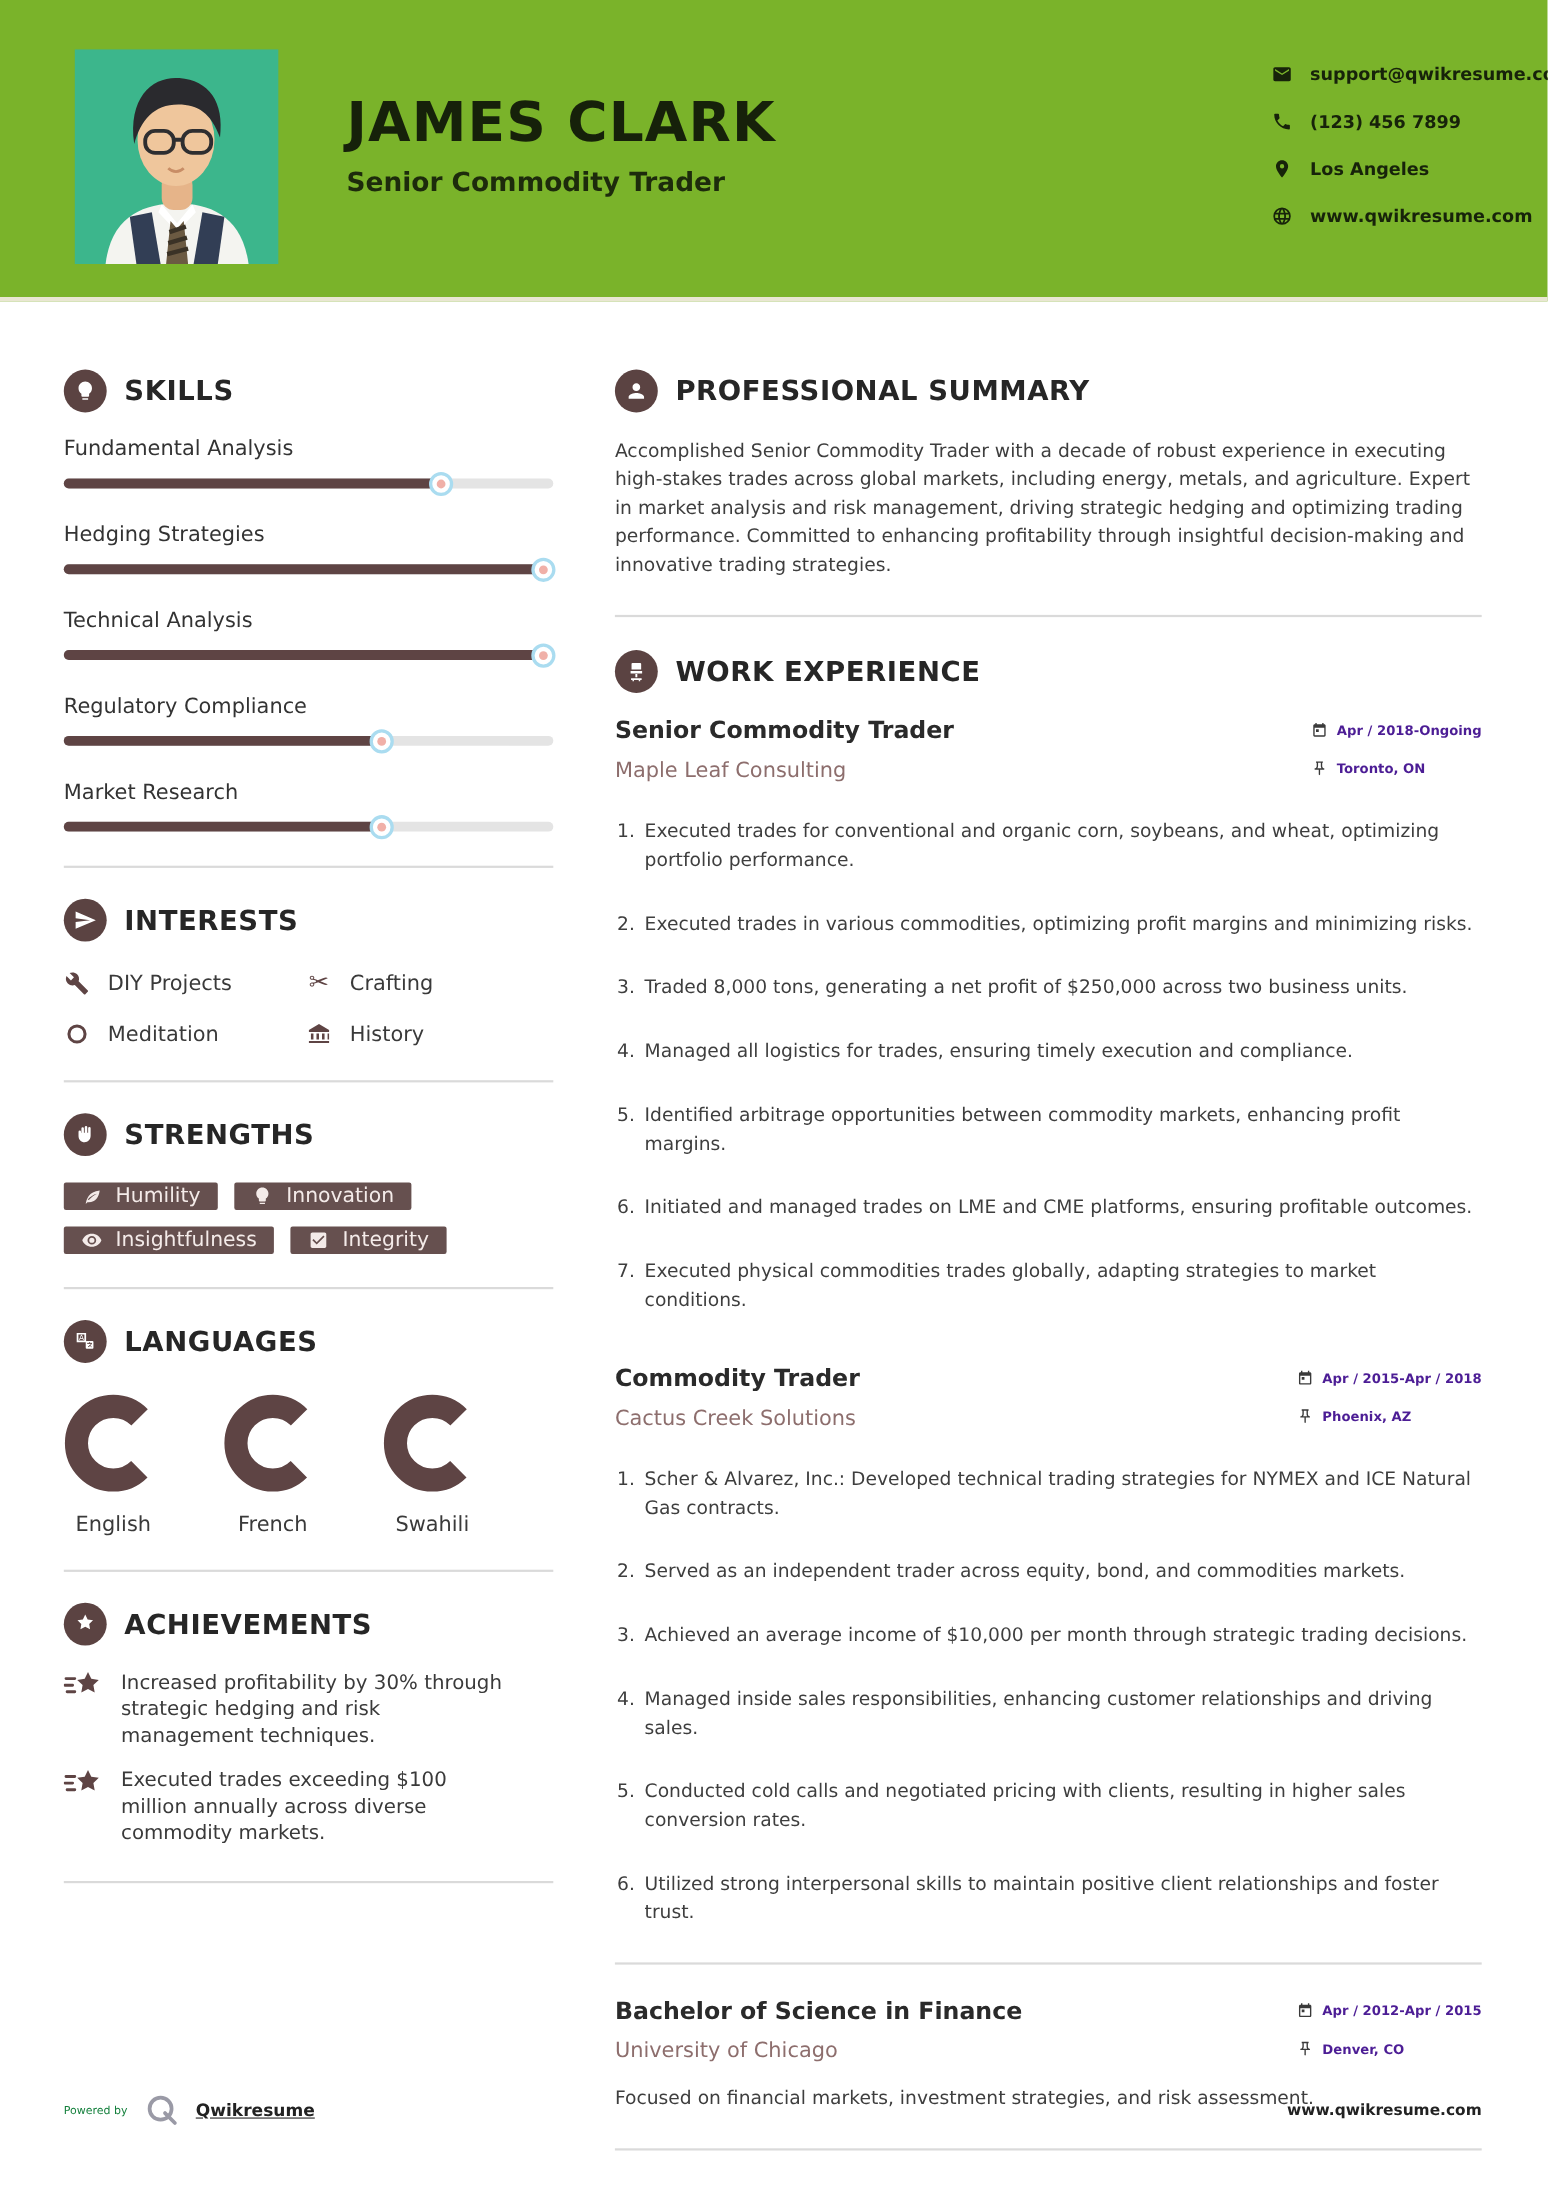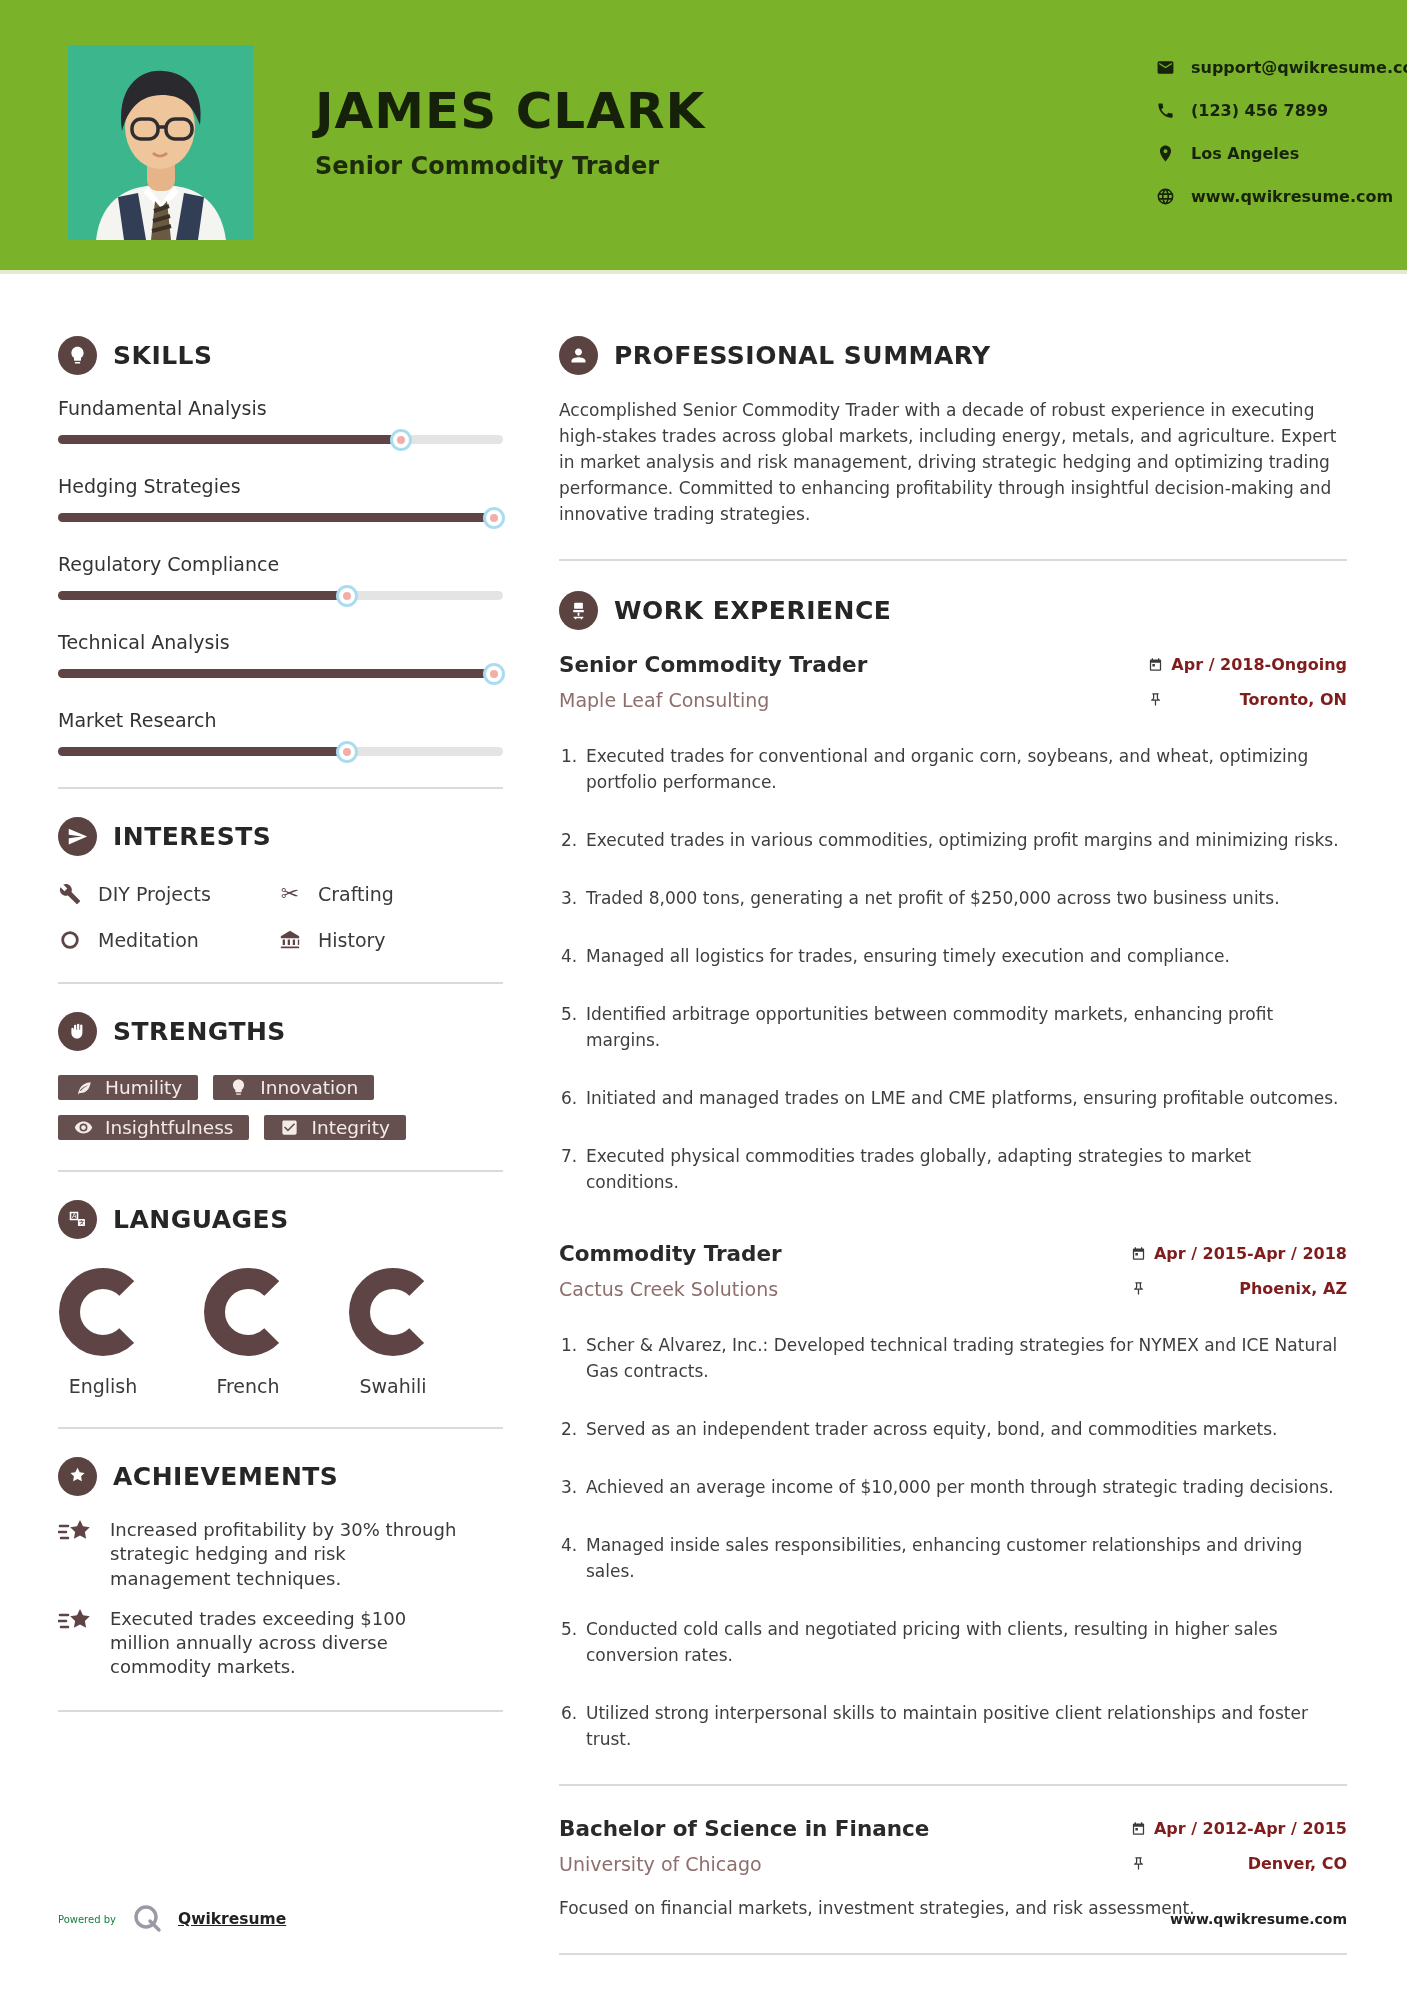--- a/index.html
+++ b/index.html
@@ -94,21 +94,21 @@
   .ach .atext { font-size:18px; line-height:1.35; color:#3a3a3a; max-width:352px; }
 
   
   .para { font-size:17px; line-height:1.53; color:#3e3e3e; }
 
   .job { margin-top:6px; }
   .job + .job { margin-top:46px; }
   .job-head { display:grid; grid-template-columns:1fr auto; row-gap:12px; align-items:baseline; margin-bottom:20px; }
   .job-title { font-size:21.5px; font-weight:700; color:#2a2a2a; }
   .job-company { font-size:19px; color:#8d6e6d; }
-  .meta { display:flex; align-items:center; justify-content:space-between; gap:8px; font-size:16px; font-weight:600; color:#7f1d1d; white-space:nowrap; }
+  .meta { display:flex; align-items:center; justify-content:flex-start; gap:8px; font-size:12px; font-weight:600; color:#4c1d95; white-space:nowrap; }
   .meta svg { width:15px; height:15px; fill:#3a3a3a; }
 
   ol.bullets { list-style:none; counter-reset:item; }
   ol.bullets li {
     position:relative; padding-left:27px; counter-increment:item;
     font-size:17px; line-height:1.53; color:#3e3e3e; margin-bottom:2px;margin-top:32px;
   }
   ol.bullets li::before { content:counter(item) "."; position:absolute; left:2px; }
 
   .edu-desc { font-size:17px; line-height:1.53; color:#3e3e3e; margin-top:4px; }
@@ -209,31 +209,31 @@
           </div>
       </div>
       <div class="skill">
         <div class="skill-label">Hedging Strategies</div>
         <div class="track">
             <div class="fill" style="width: 98%;"></div>
             <div class="knob" style="left: 98%;"></div>
           </div>
       </div>
       <div class="skill">
+        <div class="skill-label">Technical Analysis</div>
+        <div class="track">
+            <div class="fill" style="width: 98%;"></div>
+            <div class="knob" style="left: 98%;"></div>
+          </div>
+      </div>
+      <div class="skill">
         <div class="skill-label">Regulatory Compliance</div>
         <div class="track">
             <div class="fill" style="width: 65%;"></div>
             <div class="knob" style="left: 65%;"></div>
-          </div>
-      </div>
-      <div class="skill">
-        <div class="skill-label">Technical Analysis</div>
-        <div class="track">
-            <div class="fill" style="width: 98%;"></div>
-            <div class="knob" style="left: 98%;"></div>
           </div>
       </div>
       <div class="skill">
         <div class="skill-label">Market Research</div>
         <div class="track">
             <div class="fill" style="width: 65%;"></div>
             <div class="knob" style="left: 65%;"></div>
           </div>
       </div>
 

